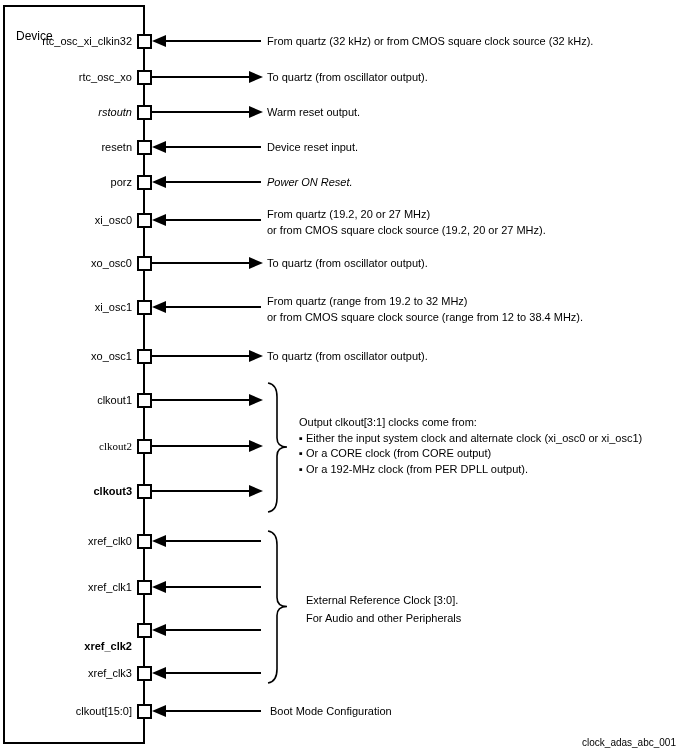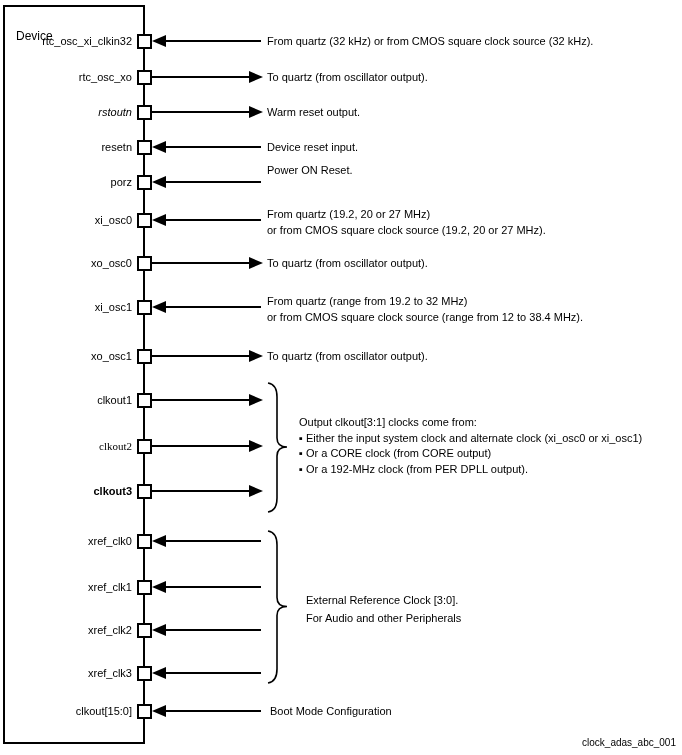--- a/index.html
+++ b/index.html
@@ -54,21 +54,21 @@
       <div class="desc" style="left: 267px; top: 104px;">Warm reset output.</div>
       <div class="pin-label" style="top: 139px;">resetn</div>
       <div class="pin-square" style="top: 140px;"></div>
       <div class="wire" style="top: 146px; left: 164px; width: 97px;"></div>
       <div class="head in" style="top: 141px; left: 152px;"></div>
       <div class="desc" style="left: 267px; top: 139px;">Device reset input.</div>
       <div class="pin-label" style="top: 174px;">porz</div>
       <div class="pin-square" style="top: 175px;"></div>
       <div class="wire" style="top: 181px; left: 164px; width: 97px;"></div>
       <div class="head in" style="top: 176px; left: 152px;"></div>
-      <div class="desc" style="left: 267px; top: 162px;">Power ON Reset.</div>
+      <div class="desc" style="left: 267px; top: 174px; font-style: italic;">Power ON Reset.</div>
       <div class="pin-label" style="top: 212px;">xi_osc0</div>
       <div class="pin-square" style="top: 213px;"></div>
       <div class="wire" style="top: 219px; left: 164px; width: 97px;"></div>
       <div class="head in" style="top: 214px; left: 152px;"></div>
       <div class="desc" style="left: 267px; top: 206px;">From quartz (19.2, 20 or 27 MHz)
 or from CMOS square clock source (19.2, 20 or 27 MHz).</div>
       <div class="pin-label" style="top: 255px;">xo_osc0</div>
       <div class="pin-square" style="top: 256px;"></div>
       <div class="wire" style="top: 262px; left: 152px; width: 98px;"></div>
       <div class="head out" style="top: 257px; left: 249px;"></div>
@@ -97,21 +97,21 @@
       <div class="wire" style="top: 490px; left: 152px; width: 98px;"></div>
       <div class="head out" style="top: 485px; left: 249px;"></div>
       <div class="pin-label" style="top: 533px;">xref_clk0</div>
       <div class="pin-square" style="top: 534px;"></div>
       <div class="wire" style="top: 540px; left: 164px; width: 97px;"></div>
       <div class="head in" style="top: 535px; left: 152px;"></div>
       <div class="pin-label" style="top: 579px;">xref_clk1</div>
       <div class="pin-square" style="top: 580px;"></div>
       <div class="wire" style="top: 586px; left: 164px; width: 97px;"></div>
       <div class="head in" style="top: 581px; left: 152px;"></div>
-      <div class="pin-label" style="top: 622px;">xref_clk2</div>
+      <div class="pin-label" style="top: 638px; font-weight: bold;">xref_clk2</div>
       <div class="pin-square" style="top: 623px;"></div>
       <div class="wire" style="top: 629px; left: 164px; width: 97px;"></div>
       <div class="head in" style="top: 624px; left: 152px;"></div>
       <div class="pin-label" style="top: 665px;">xref_clk3</div>
       <div class="pin-square" style="top: 666px;"></div>
       <div class="wire" style="top: 672px; left: 164px; width: 97px;"></div>
       <div class="head in" style="top: 667px; left: 152px;"></div>
       <div class="pin-label" style="top: 703px;">clkout[15:0]</div>
       <div class="pin-square" style="top: 704px;"></div>
       <div class="wire" style="top: 710px; left: 164px; width: 97px;"></div>

